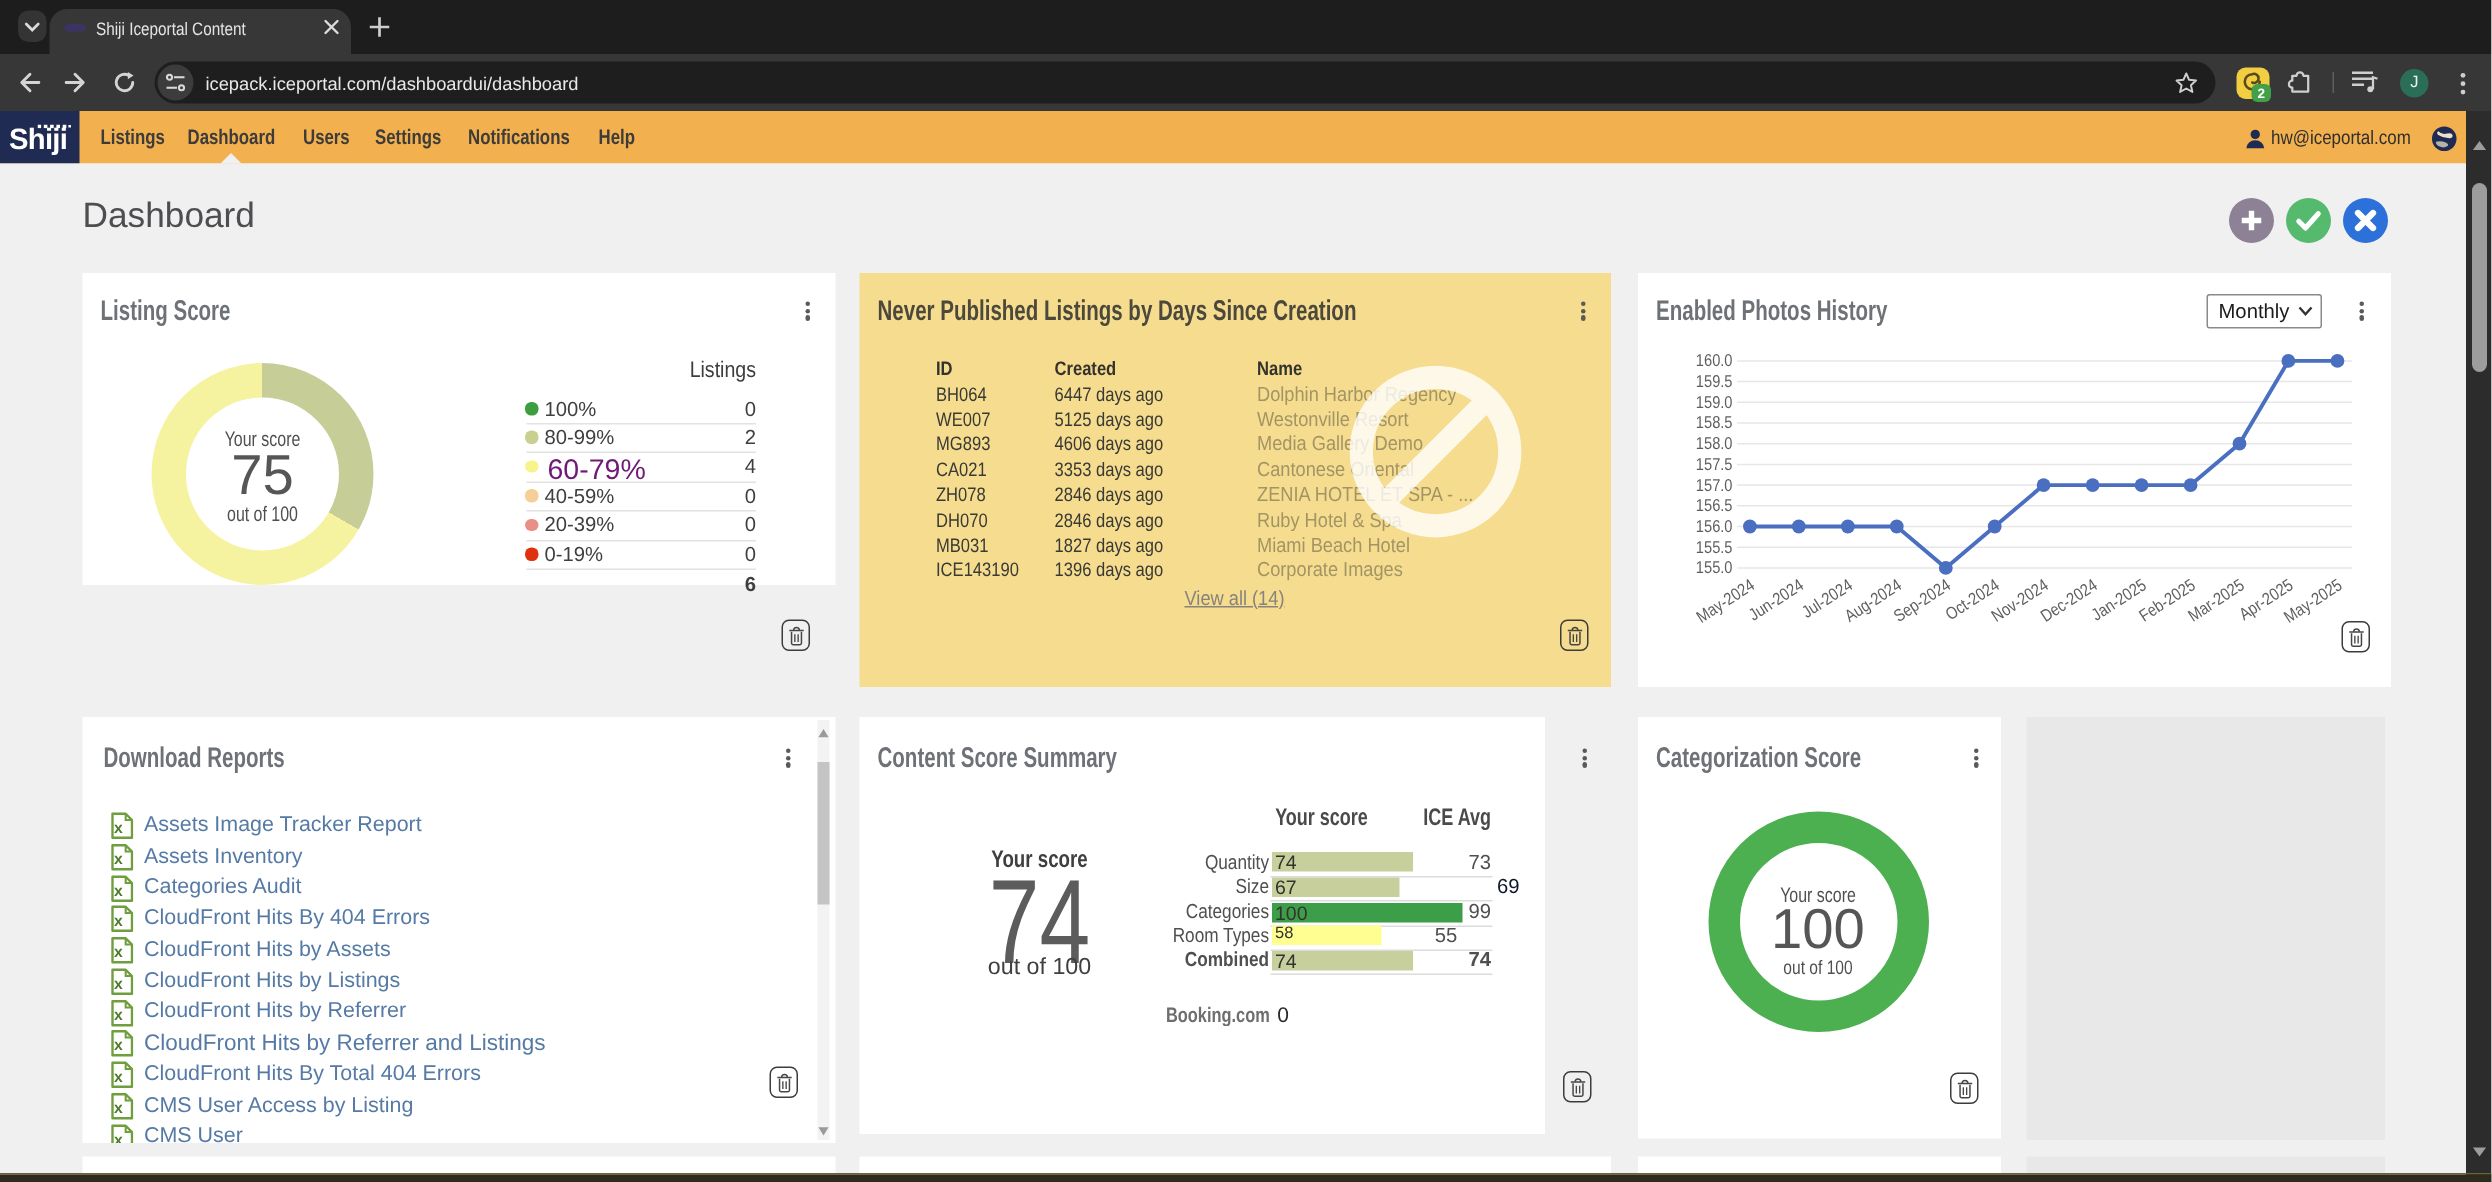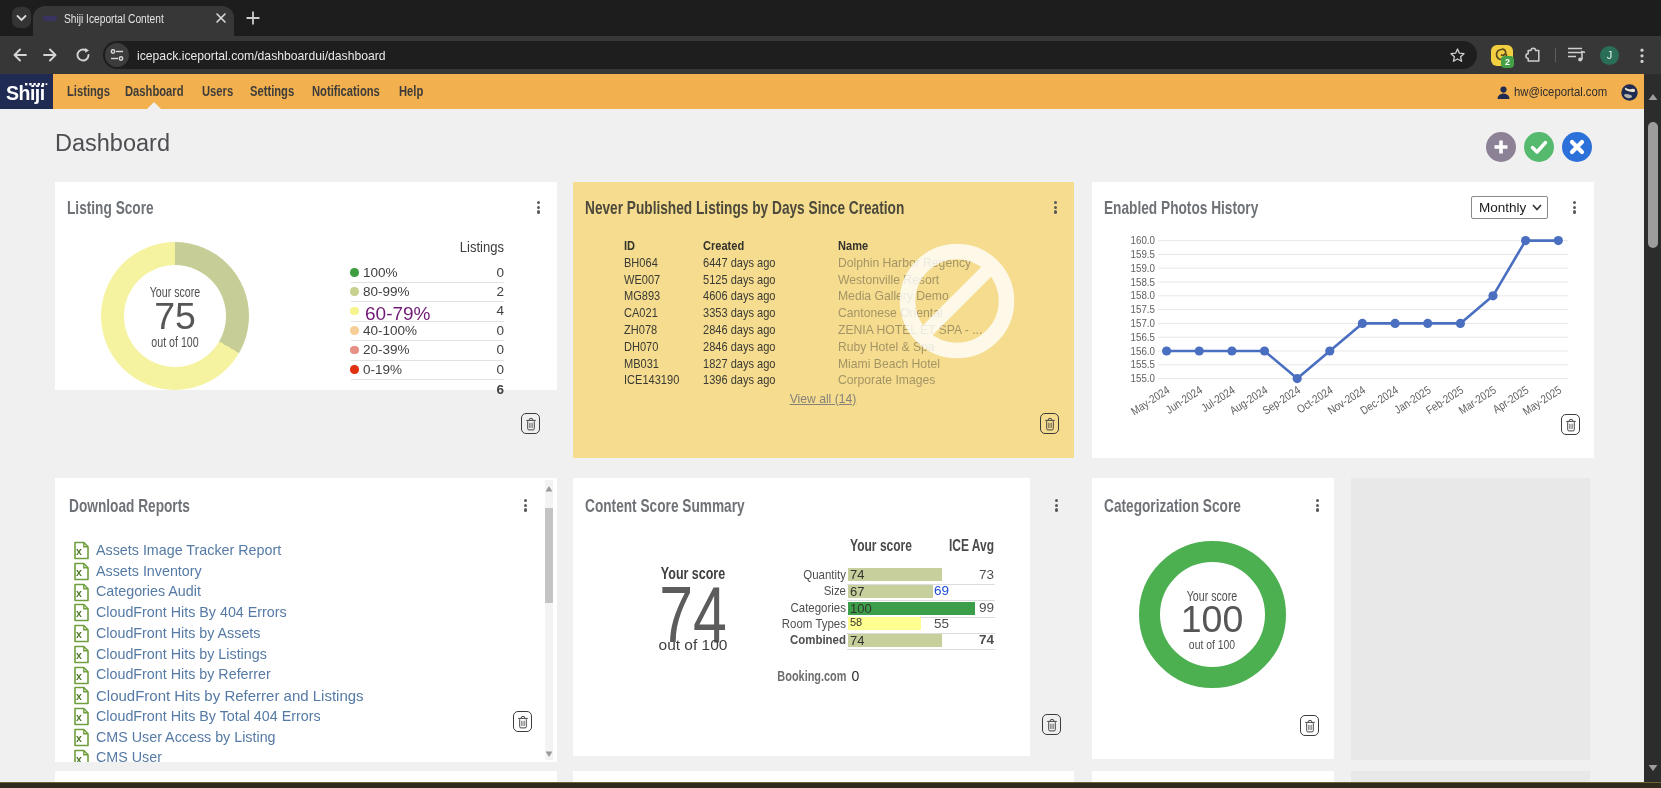--- a/index.html
+++ b/index.html
@@ -140,21 +140,21 @@
 <div class="ab" style="left:296px;top:100.0px;width:153px;height:1px;background:#e2e2e2"></div>
 <div class="ab" style="left:295px;top:105.3px;width:8.5px;height:8.5px;border-radius:50%;background:#c9cf8e"></div>
 <div class="ab" style="left:308px;top:101.8px;font-size:13.5px;color:#3f3f3f">80-99%</div>
 <div class="ab" style="left:389px;top:101.8px;width:60px;text-align:right;font-size:13.5px;color:#3f3f3f">2</div>
 <div class="ab" style="left:296px;top:119.3px;width:153px;height:1px;background:#e2e2e2"></div>
 <div class="ab" style="left:295px;top:124.6px;width:8.5px;height:8.5px;border-radius:50%;background:#f7f48b"></div>
 <div class="ab" style="left:310px;top:121.1px;font-size:19px;color:#701a75">60-79%</div>
 <div class="ab" style="left:389px;top:121.1px;width:60px;text-align:right;font-size:13.5px;color:#3f3f3f">4</div>
 <div class="ab" style="left:296px;top:138.6px;width:153px;height:1px;background:#e2e2e2"></div>
 <div class="ab" style="left:295px;top:144.0px;width:8.5px;height:8.5px;border-radius:50%;background:#f5cf97"></div>
-<div class="ab" style="left:308px;top:140.5px;font-size:13.5px;color:#3f3f3f">40-100%</div>
+<div class="ab" style="left:308px;top:140.5px;font-size:13.5px;color:#3f3f3f">40-59%</div>
 <div class="ab" style="left:389px;top:140.5px;width:60px;text-align:right;font-size:13.5px;color:#3f3f3f">0</div>
 <div class="ab" style="left:296px;top:158.0px;width:153px;height:1px;background:#e2e2e2"></div>
 <div class="ab" style="left:295px;top:163.8px;width:8.5px;height:8.5px;border-radius:50%;background:#e89086"></div>
 <div class="ab" style="left:308px;top:160.3px;font-size:13.5px;color:#3f3f3f">20-39%</div>
 <div class="ab" style="left:389px;top:160.3px;width:60px;text-align:right;font-size:13.5px;color:#3f3f3f">0</div>
 <div class="ab" style="left:296px;top:177.8px;width:153px;height:1px;background:#e2e2e2"></div>
 <div class="ab" style="left:295px;top:183.1px;width:8.5px;height:8.5px;border-radius:50%;background:#e03010"></div>
 <div class="ab" style="left:308px;top:179.6px;font-size:13.5px;color:#3f3f3f">0-19%</div>
 <div class="ab" style="left:389px;top:179.6px;width:60px;text-align:right;font-size:13.5px;color:#3f3f3f">0</div>
 <div class="ab" style="left:296px;top:197.1px;width:153px;height:1px;background:#e2e2e2"></div>
@@ -414,31 +414,31 @@
 <div class="ab cxc" style="left:40px;top:97.3px;width:160px;text-align:center;font-size:80px;line-height:80px;color:#5c5c5c;transform:scaleX(0.76)">74</div>
 <div class="ab" style="left:40px;top:158px;width:160px;text-align:center;font-size:15.5px;color:#3f3f3f">out of 100</div>
 <div class="ab cxr" style="left:123px;top:88.9px;width:150px;text-align:right;font-size:13.5px;font-weight:normal;color:#4f4f4f;transform:scaleX(0.85)">Quantity</div>
 <div class="ab" style="left:274.5px;top:90.4px;width:94.2px;height:13px;background:#c7cf9c"></div>
 <div class="ab" style="left:277px;top:89.4px;font-size:13px;color:#33332e">74</div>
 <div class="ab" style="left:361px;top:88.9px;width:60px;text-align:right;font-size:13.5px;font-weight:normal;color:#4f4f4f">73</div>
 <div class="ab" style="left:274px;top:105.6px;width:148px;height:1px;background:#dcdcdc"></div>
 <div class="ab cxr" style="left:123px;top:105.1px;width:150px;text-align:right;font-size:13.5px;font-weight:normal;color:#4f4f4f;transform:scaleX(0.85)">Size</div>
 <div class="ab" style="left:274.5px;top:106.6px;width:85.3px;height:13px;background:#c7cf9c"></div>
 <div class="ab" style="left:277px;top:105.6px;font-size:13px;color:#33332e">67</div>
-<div class="ab" style="left:361px;top:105.1px;width:60px;text-align:left;font-size:13.5px;font-weight:normal;color:#1d4ed8">69</div>
+<div class="ab" style="left:380px;top:105.1px;width:60px;text-align:right;font-size:13.5px;font-weight:normal;color:#0f172a">69</div>
 <div class="ab" style="left:274px;top:121.8px;width:148px;height:1px;background:#dcdcdc"></div>
 <div class="ab cxr" style="left:123px;top:122.1px;width:150px;text-align:right;font-size:13.5px;font-weight:normal;color:#4f4f4f;transform:scaleX(0.85)">Categories</div>
 <div class="ab" style="left:274.5px;top:123.6px;width:127.3px;height:13px;background:#3d9e49"></div>
 <div class="ab" style="left:277px;top:122.6px;font-size:13px;color:#33332e">100</div>
 <div class="ab" style="left:361px;top:122.1px;width:60px;text-align:right;font-size:13.5px;font-weight:normal;color:#4f4f4f">99</div>
 <div class="ab" style="left:274px;top:138.8px;width:148px;height:1px;background:#dcdcdc"></div>
 <div class="ab cxr" style="left:123px;top:137.8px;width:150px;text-align:right;font-size:13.5px;font-weight:normal;color:#4f4f4f;transform:scaleX(0.85)">Room Types</div>
 <div class="ab" style="left:274.5px;top:139.3px;width:73.8px;height:13px;background:#feff90"></div>
 <div class="ab" style="left:277px;top:138.3px;font-size:11px;color:#33332e">58</div>
-<div class="ab" style="left:361px;top:137.8px;width:60px;text-align:left;font-size:13.5px;font-weight:normal;color:#4f4f4f">55</div>
+<div class="ab" style="left:361px;top:137.8px;width:60px;text-align:center;font-size:13.5px;font-weight:normal;color:#4f4f4f">55</div>
 <div class="ab" style="left:274px;top:154.5px;width:148px;height:1px;background:#dcdcdc"></div>
 <div class="ab cxr" style="left:123px;top:154.3px;width:150px;text-align:right;font-size:13.5px;font-weight:bold;color:#4f4f4f;transform:scaleX(0.85)">Combined</div>
 <div class="ab" style="left:274.5px;top:155.8px;width:94.2px;height:13px;background:#c7cf9c"></div>
 <div class="ab" style="left:277px;top:154.8px;font-size:13px;color:#33332e">74</div>
 <div class="ab" style="left:361px;top:154.3px;width:60px;text-align:right;font-size:13.5px;font-weight:bold;color:#4f4f4f">74</div>
 <div class="ab" style="left:274px;top:171.0px;width:148px;height:1px;background:#dcdcdc"></div>
 <div class="ab cxr" style="left:123px;top:190px;width:150.5px;text-align:right;font-size:14px;font-weight:bold;color:#6e6e6e;transform:scaleX(0.78)">Booking.com</div>
 <div class="ab" style="left:278.5px;top:189.5px;font-size:14px;color:#2a2a2a">0</div>
 <div class="trash" style="left:469px;top:236px">
         <svg width="12" height="14" viewBox="0 0 12 14">

